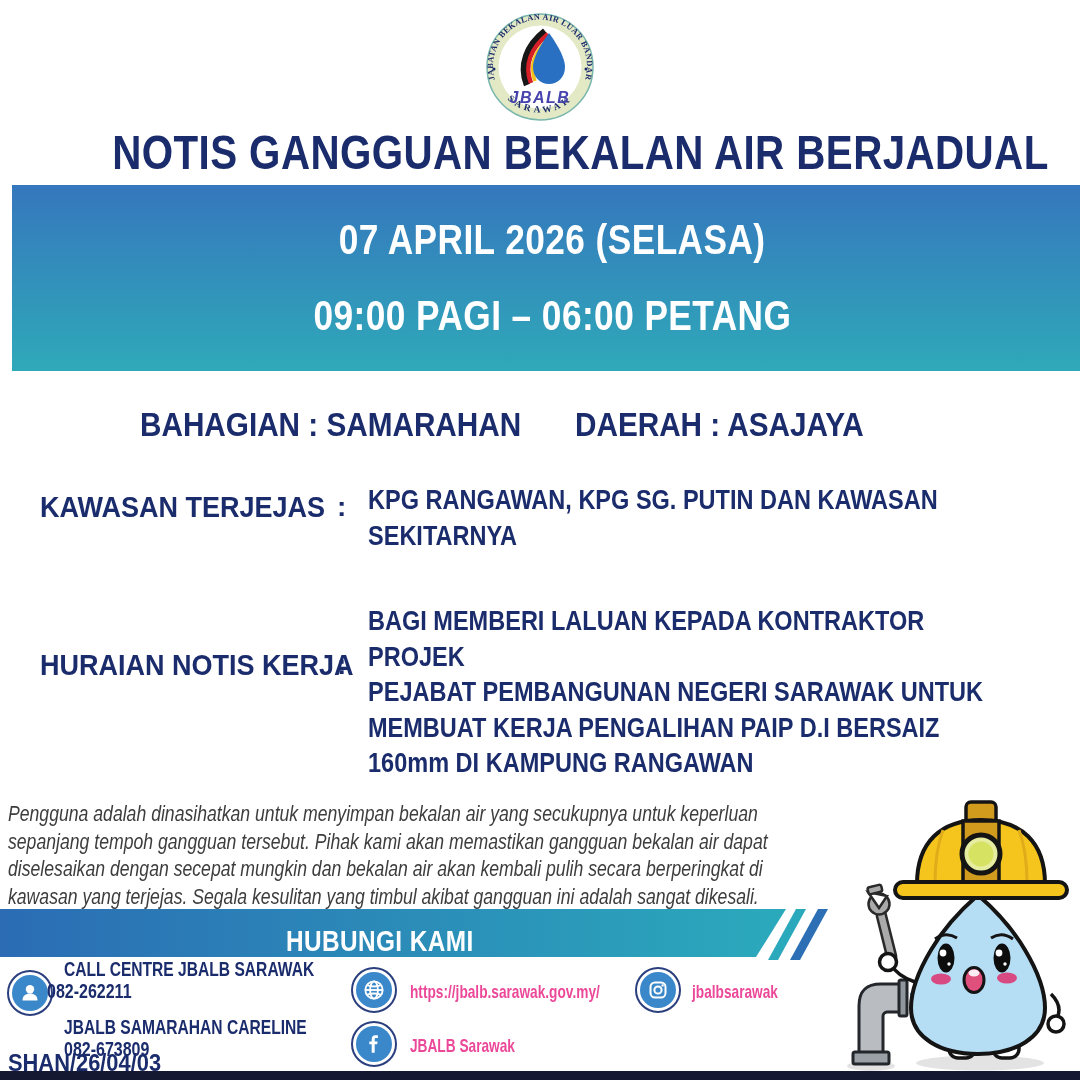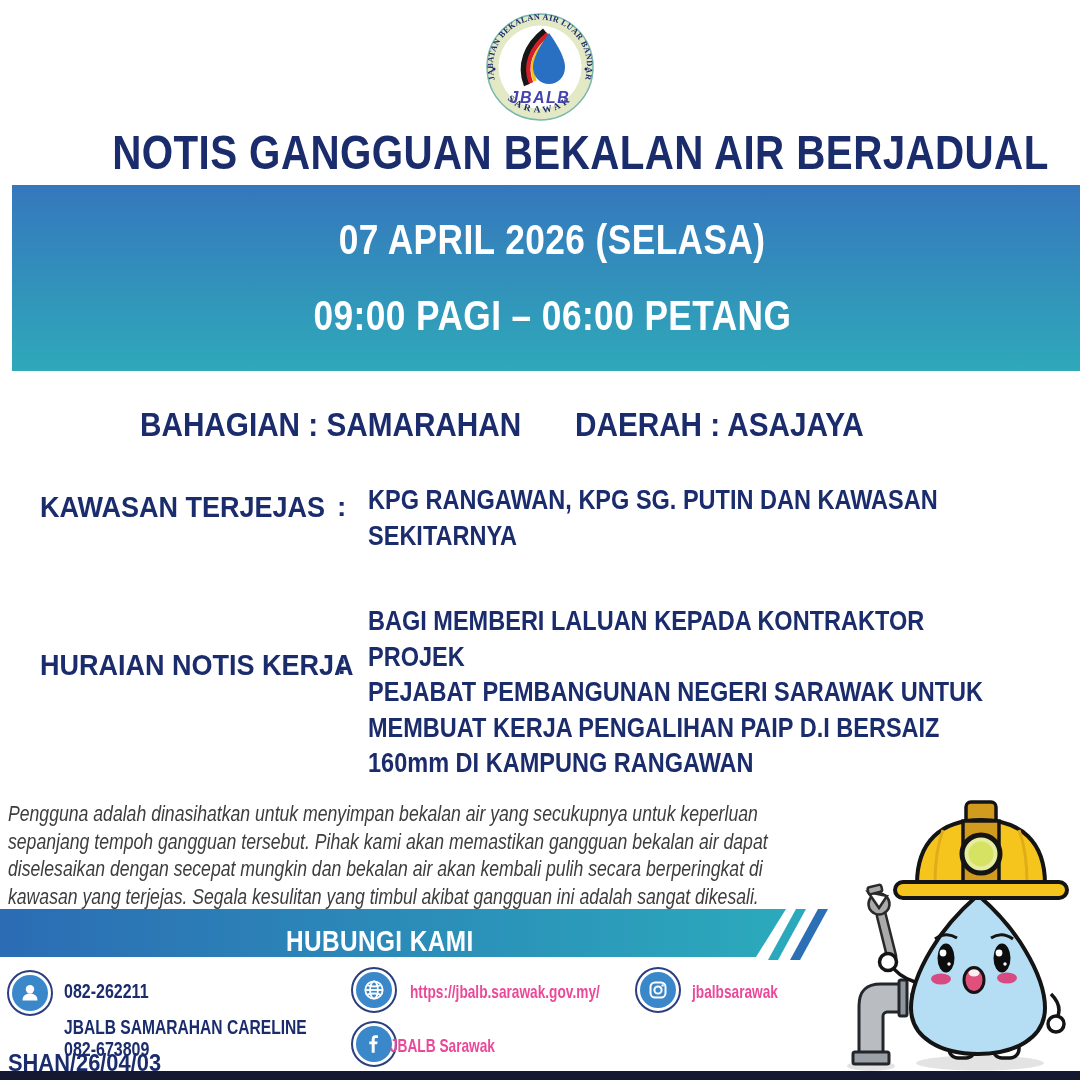--- a/index.html
+++ b/index.html
@@ -130,21 +130,24 @@
   </svg>
 
   <div class="ring" style="left:7px;top:970px;">
     <div class="disc">
       <svg width="24" height="24" viewBox="0 0 24 24">
         <circle cx="12" cy="8.2" r="4.2" fill="#ffffff"></circle>
         <path d="M4.5,19.5 C4.5,14.5 8,12.5 12,12.5 C16,12.5 19.5,14.5 19.5,19.5 Z" fill="#ffffff"></path>
       </svg>
     </div>
   </div>
-  <div class="abs ph-num" style="left:64px;top:980px;">
+  <div class="abs ph-name" style="left:64px;top:958px;">
+    <span class="sx sx80">CALL CENTRE JBALB SARAWAK</span>
+  </div>
+  <div class="abs ph-num" style="left:47px;top:980px;">
     <span class="sx sx80">082-262211</span>
   </div>
   <div class="abs ph-name" style="left:64px;top:1016px;">
     <span class="sx sx80">JBALB SAMARAHAN CARELINE</span>
   </div>
   <div class="abs ph-num" style="left:64px;top:1038px;">
     <span class="sx sx80">082-673809</span>
   </div>
   <div class="abs ref" style="left:8px;top:1050px;">
     <span class="sx" style="transform:scaleX(.95);">SHAN/26/04/03</span>
@@ -165,21 +168,21 @@
     <span class="sx sx72">https://jbalb.sarawak.gov.my/</span>
   </div>
 
   <div class="ring" style="left:351px;top:1021px;">
     <div class="disc">
       <svg width="24" height="24" viewBox="0 0 24 24">
         <path d="M13.6,6.1 h2.3 V3.3 h-2.7 C10.7,3.3 9.7,5.1 9.7,7.3 V9.5 H7.3 V12.3 H9.7 V20.7 H12.7 V12.3 H15.2 L15.6,9.5 H12.7 V7.7 C12.7,6.7 13,6.1 13.6,6.1 Z" fill="#ffffff"></path>
       </svg>
     </div>
   </div>
-  <div class="abs link-text" style="left:390px;top:1035px;">
+  <div class="abs link-text" style="left:410px;top:1035px;">
     <span class="sx sx72">JBALB Sarawak</span>
   </div>
 
   <div class="ring" style="left:635px;top:967px;">
     <div class="disc">
       <svg width="24" height="24" viewBox="0 0 24 24" fill="none" stroke="#ffffff" stroke-width="2">
         <rect x="4.5" y="4.5" width="15" height="15" rx="4.5"></rect>
         <circle cx="12" cy="12" r="3.6"></circle>
         <circle cx="16.6" cy="7.4" r="1.2" fill="#ffffff" stroke="none"></circle>
       </svg>

